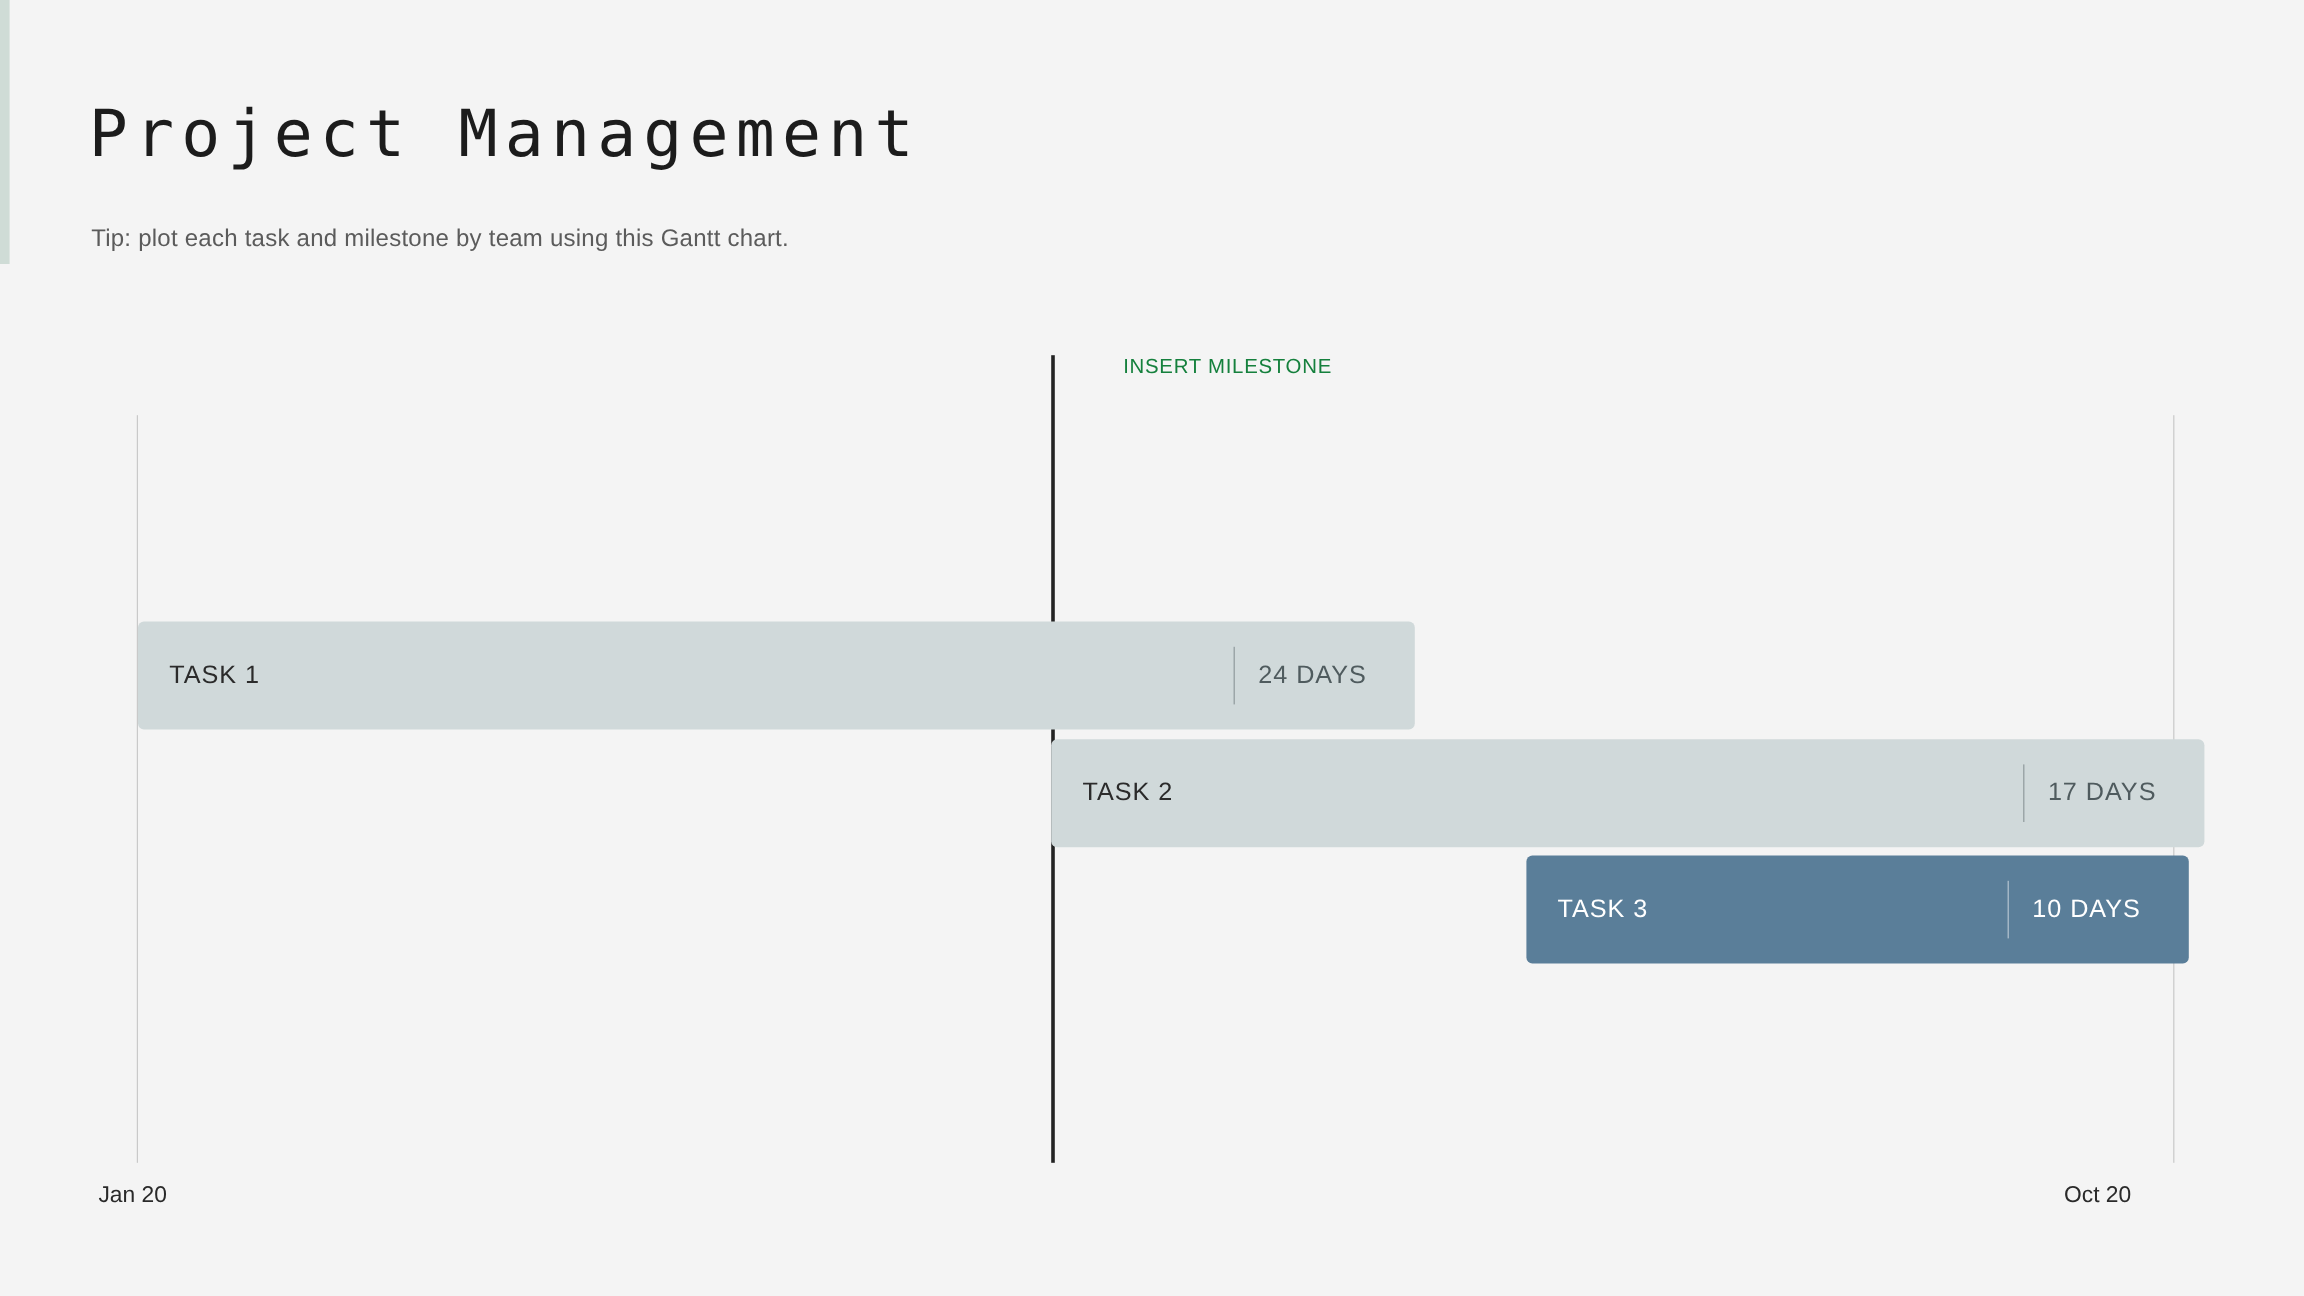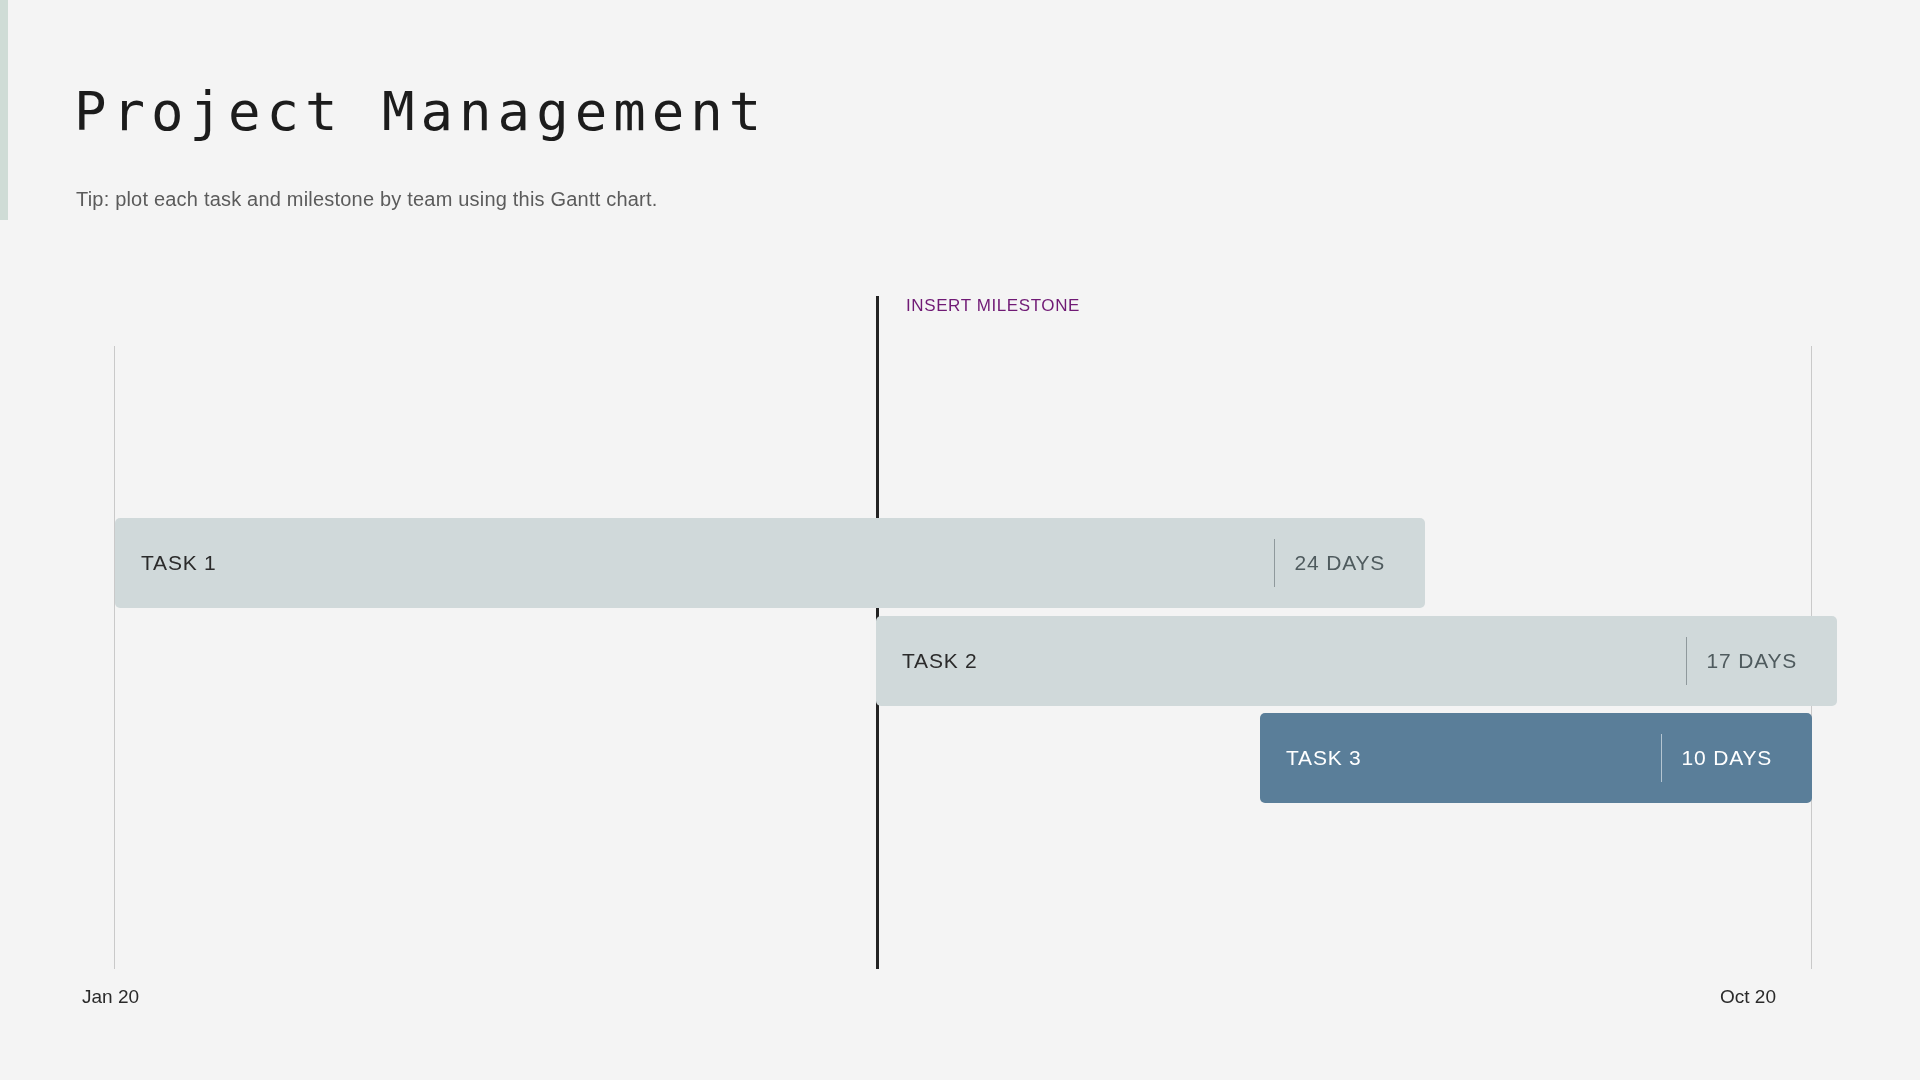--- a/index.html
+++ b/index.html
@@ -86,42 +86,43 @@
   #milestone-line {
     position: absolute;
     left: 876px;
     top: 296px;
     width: 3px;
     height: 673px;
     background: #232323;
   }
   #milestone-label {
     position: absolute;
-    left: 906px;
+    left: 936px;
     top: 296px;
     font-size: 17px;
     letter-spacing: 0.6px;
-    color: #701a75;
+    color: #15803d;
     white-space: nowrap;
   }
 
   
   .task-bar {
     position: absolute;
     height: 90px;
     border-radius: 5px;
     display: flex;
     align-items: center;
     box-sizing: border-box;
   }
   .task-bar.light {
     background: #d0d9da;
   }
   .task-bar.accent {
     background: #5a7e99;
+    margin-left: 12px;
   }
   .task-label {
     font-size: 21px;
     letter-spacing: 0.8px;
     white-space: nowrap;
     margin-left: 26px;
   }
   .task-bar.light .task-label { color: #2b2b2b; }
   .task-bar.accent .task-label { color: #ffffff; }
 
@@ -141,21 +142,21 @@
   }
   .task-duration {
     font-size: 21px;
     letter-spacing: 0.8px;
     white-space: nowrap;
     padding: 0 40px 0 20px;
   }
   .task-bar.light .task-duration { color: #4f5b5e; }
   .task-bar.accent .task-duration { color: #ffffff; }
 
-  #task-bar-1 { left: 115px; top: 518px; width: 1310px; }
+  #task-bar-1 { left: 115px; top: 518px; width: 1064px; }
   #task-bar-2 { left: 876px; top: 616px; width: 961px; }
   #task-bar-3 { left: 1260px; top: 713px; width: 552px; }
 </style>
 </head>
 <body>
 
 <div id="header-accent-bar"></div>
 
 <h1 id="page-title">Project Management</h1>
 

